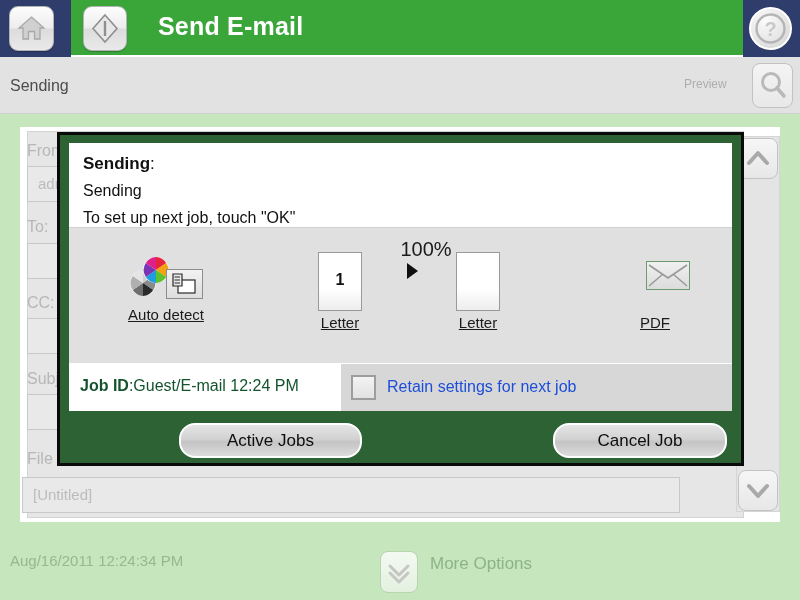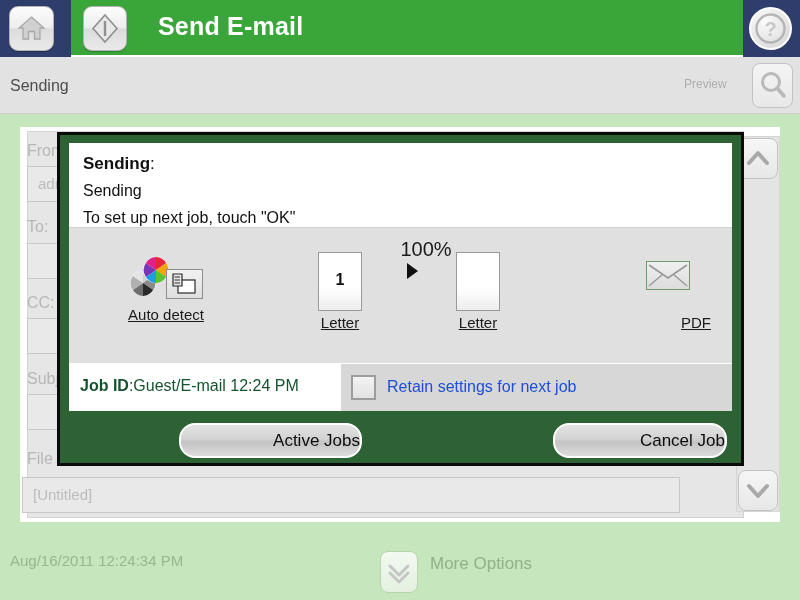--- a/index.html
+++ b/index.html
@@ -282,21 +282,21 @@
   
   .dlg-btn {
     position: absolute;
     top: 288px;
     height: 35px;
     border-radius: 16px;
     border: 2px solid #ffffff;
     box-sizing: border-box;
     font-size: 17px;
     color: #0d0d0d;
-    text-align: right;
+    text-align: center;
     line-height: 31px;
     background: linear-gradient(to bottom, #e4e4e4 0%, #d2d2d2 45%, #c4c4c4 55%, #dcdcdc 100%);
   }
   #btn-active { left: 119px; width: 183px; }
   #btn-ok {
     left: 333px; width: 146px;
     background: linear-gradient(to bottom, #b3b3b3 0%, #a2a2a2 45%, #999999 55%, #aeaeae 100%);
   }
   #btn-cancel { left: 493px; width: 174px; }
 
@@ -450,21 +450,21 @@
         <div class="page-ic" style="left:387px; top:24px;"></div>
         <div class="ic-cap" style="left:367px; top:86px; width:84px;">Letter</div>
 
         <div id="pdf-ic">
           <svg width="42" height="27" viewBox="0 0 42 27">
             <polyline points="2,3 21,16 40,3" fill="none" stroke="#9a9a9a" stroke-width="1.8"></polyline>
             <line x1="2" y1="24" x2="16" y2="12" stroke="#9a9a9a" stroke-width="1.6"></line>
             <line x1="40" y1="24" x2="26" y2="12" stroke="#9a9a9a" stroke-width="1.6"></line>
           </svg>
         </div>
-        <div class="ic-cap" style="left:585px; top:86px; width:84px;">PDF</div>
+        <div class="ic-cap" style="left:544px; top:86px; width:84px;">PDF</div>
       </div>
 
       <div id="jobrow">
         <div id="jobid-box">
           <div id="jobid-text"><b>Job ID</b><span>:</span><span>Guest/E-mail 12:24 PM</span></div>
         </div>
         <div id="chk"></div>
         <div id="chk-label">Retain settings for next job</div>
       </div>
     </div>

